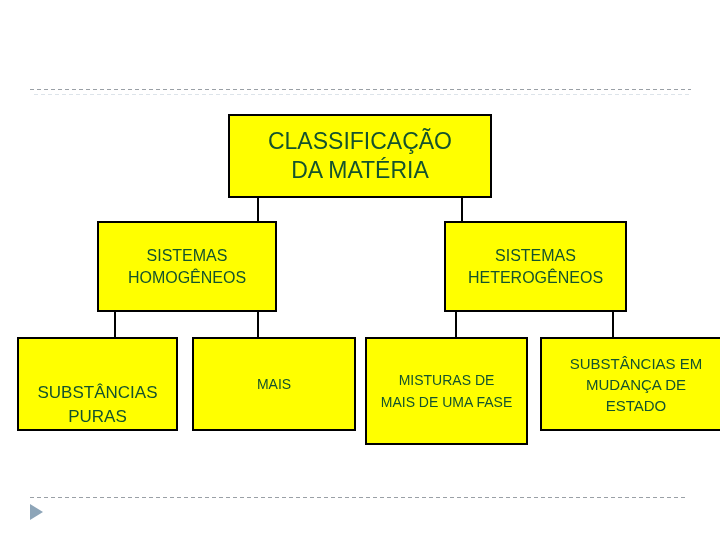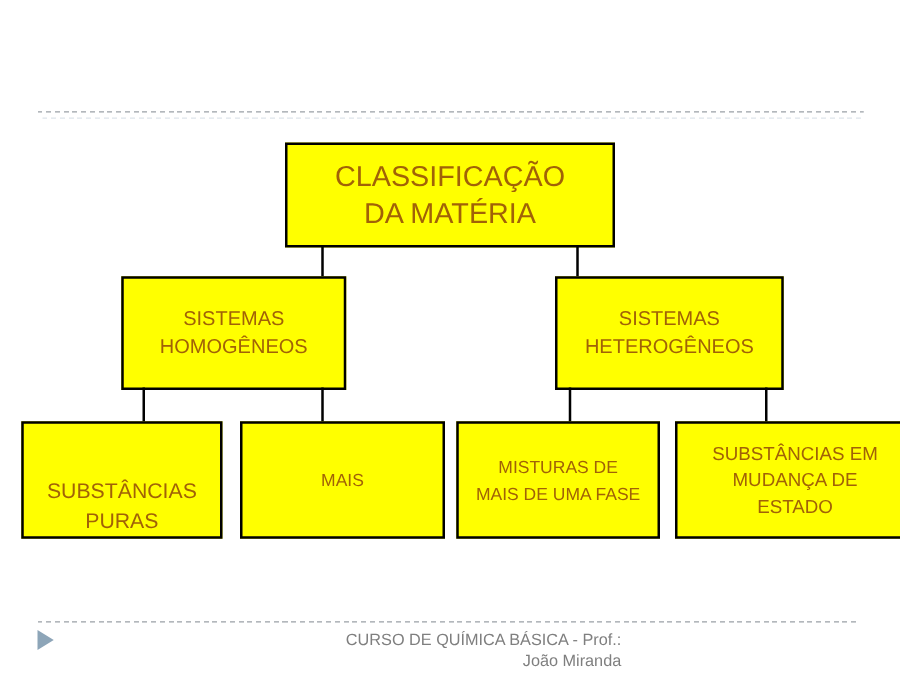--- a/index.html
+++ b/index.html
@@ -21,29 +21,29 @@
   .dash-line.faint{
     background:repeating-linear-gradient(90deg,#dde4ea 0 4px, transparent 4px 7px);
   }
   .box{
     position:absolute;
     background:#FFFF00;
     border:2px solid #000000;
     box-sizing:border-box;
     display:flex;flex-direction:column;
     align-items:center;justify-content:center;
-    text-align:center;color:#a16207;
+    text-align:center;color:#14532d;
   }
   .box .bl{white-space:nowrap;}
   .title-box{left:228px;top:114px;width:264px;height:84px;font-size:23px;line-height:29px;}
   .l2-left {left:97px;top:221px;width:180px;height:91px;font-size:16px;line-height:22px;}
   .l2-right{left:444px;top:221px;width:183px;height:91px;font-size:16px;line-height:22px;}
   .l3-a{left:17px; top:337px;width:161px;height:94px;font-size:17px;line-height:24px;justify-content:flex-end;}
   .l3-b{left:192px;top:337px;width:164px;height:94px;font-size:14px;line-height:22px;}
-  .l3-c{left:365px;top:337px;width:163px;height:94px;font-size:14px;line-height:22px;}
+  .l3-c{left:365px;top:337px;width:163px;height:108px;font-size:14px;line-height:22px;}
   .l3-d{left:540px;top:337px;width:192px;height:94px;font-size:15px;line-height:21px;}
   .vline{position:absolute;width:2px;background:#000000;}
   .v1{left:257px;top:196px;height:26px;}
   .v2{left:461px;top:196px;height:26px;}
   .v3{left:114px;top:310px;height:28px;}
   .v4{left:257px;top:310px;height:28px;}
   .v5{left:455px;top:310px;height:28px;}
   .v6{left:612px;top:310px;height:28px;}
   .footer{
     position:absolute;right:223px;top:503px;
@@ -101,18 +101,14 @@
   </div>
   <div class="box l3-d">
     <div class="bl">SUBSTÂNCIAS EM</div>
     <div class="bl">MUDANÇA DE</div>
     <div class="bl">ESTADO</div>
   </div>
 
   <div class="dash-line" style="left:30px;top:497px;width:658px;height:1px;"></div>
   <div class="bullet-triangle"></div>
 
-  <div class="footer">
-    <div>CURSO DE QUÍMICA BÁSICA - Prof.:</div>
-    <div>João Miranda</div>
-  </div>
 
 </div>
 
 </body></html>

